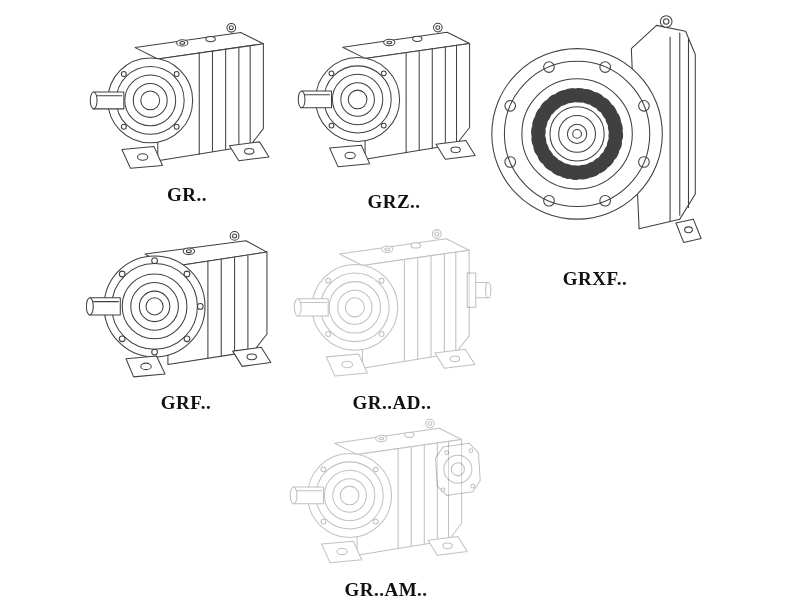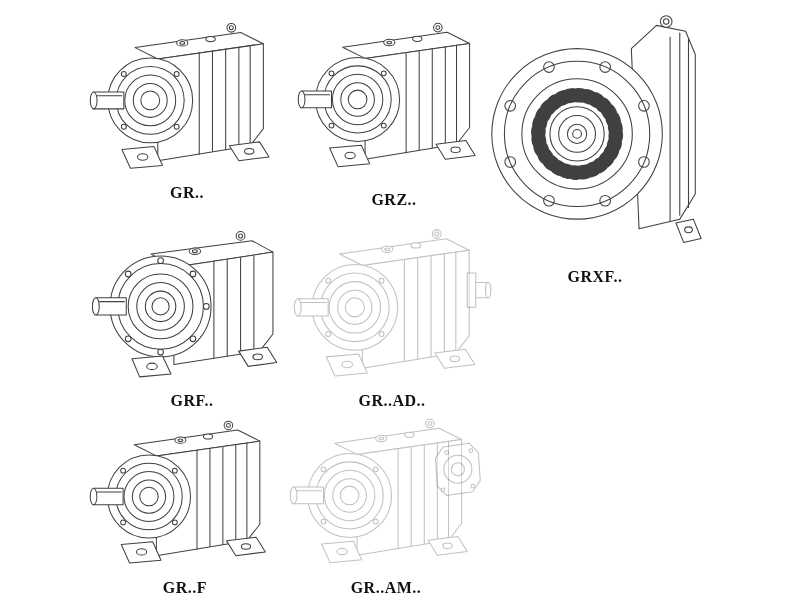--- a/index.html
+++ b/index.html
@@ -14,21 +14,21 @@
   figure {
     position: absolute;
     display: flex;
     flex-direction: column;
     align-items: center;
   }
   figure svg { display: block; }
   figcaption {
     margin-top: 2px;
     font-weight: 700;
-    font-size: 16px;
+    font-size: 19px;
     letter-spacing: 0.5px;
     color: #111111;
     white-space: nowrap;
   }
   .faint { opacity: 0.32; }
   .defs-holder { position: absolute; width: 0; height: 0; overflow: hidden; }
 </style>
 </head>
 <body>
 
@@ -178,46 +178,40 @@
     <figcaption>GRZ..</figcaption>
   </figure>
 
   <figure style="left:486px; top:6px; width:218px;">
     <svg viewBox="0 0 225 268" width="218">
       <use href="#gb-front"></use>
     </svg>
     <figcaption>GRXF..</figcaption>
   </figure>
 
-  <figure style="left:92px; top:214px; width:200px;">
+  <figure style="left:86px; top:214px; width:200px;">
     <svg viewBox="0 0 210 185" width="200">
       <use href="#gb-flange"></use>
     </svg>
     <figcaption>GRF..</figcaption>
   </figure>
 
   <figure style="left:292px; top:214px; width:200px;">
     <svg viewBox="0 0 210 185" width="200">
       <use href="#gb-foot" class="faint"></use>
       <g class="faint" stroke="#404040" fill="none" stroke-width="1.1" stroke-linecap="round">
         <rect x="184" y="62" width="9" height="36" fill="#fff"></rect>
         <line x1="193" y1="72" x2="206" y2="72"></line>
         <line x1="193" y1="88" x2="206" y2="88"></line>
         <ellipse cx="206" cy="80" rx="2.8" ry="8" fill="#fff"></ellipse>
       </g>
     </svg>
     <figcaption>GR..AD..</figcaption>
   </figure>
 
-  <figure style="left:88px; top:406px; width:194px;">
-    <svg viewBox="0 0 210 185" width="194">
-      <use href="#gb-foot"></use>
-    </svg>
-    <figcaption>GR..F</figcaption>
-  </figure>
 
   <figure style="left:288px; top:404px; width:196px;">
     <svg viewBox="0 0 210 185" width="196">
       <use href="#gb-foot" class="faint"></use>
       <g class="faint" stroke="#404040" fill="none" stroke-width="1.1" stroke-linejoin="round">
         <polygon points="166,46 194,42 204,52 206,82 198,94 170,98 160,88 158,58" fill="#fff"></polygon>
         <circle cx="182" cy="70" r="15" fill="#fff"></circle>
         <circle cx="182" cy="70" r="7"></circle>
         <circle cx="170" cy="52" r="2"></circle>
         <circle cx="196" cy="50" r="2"></circle>

